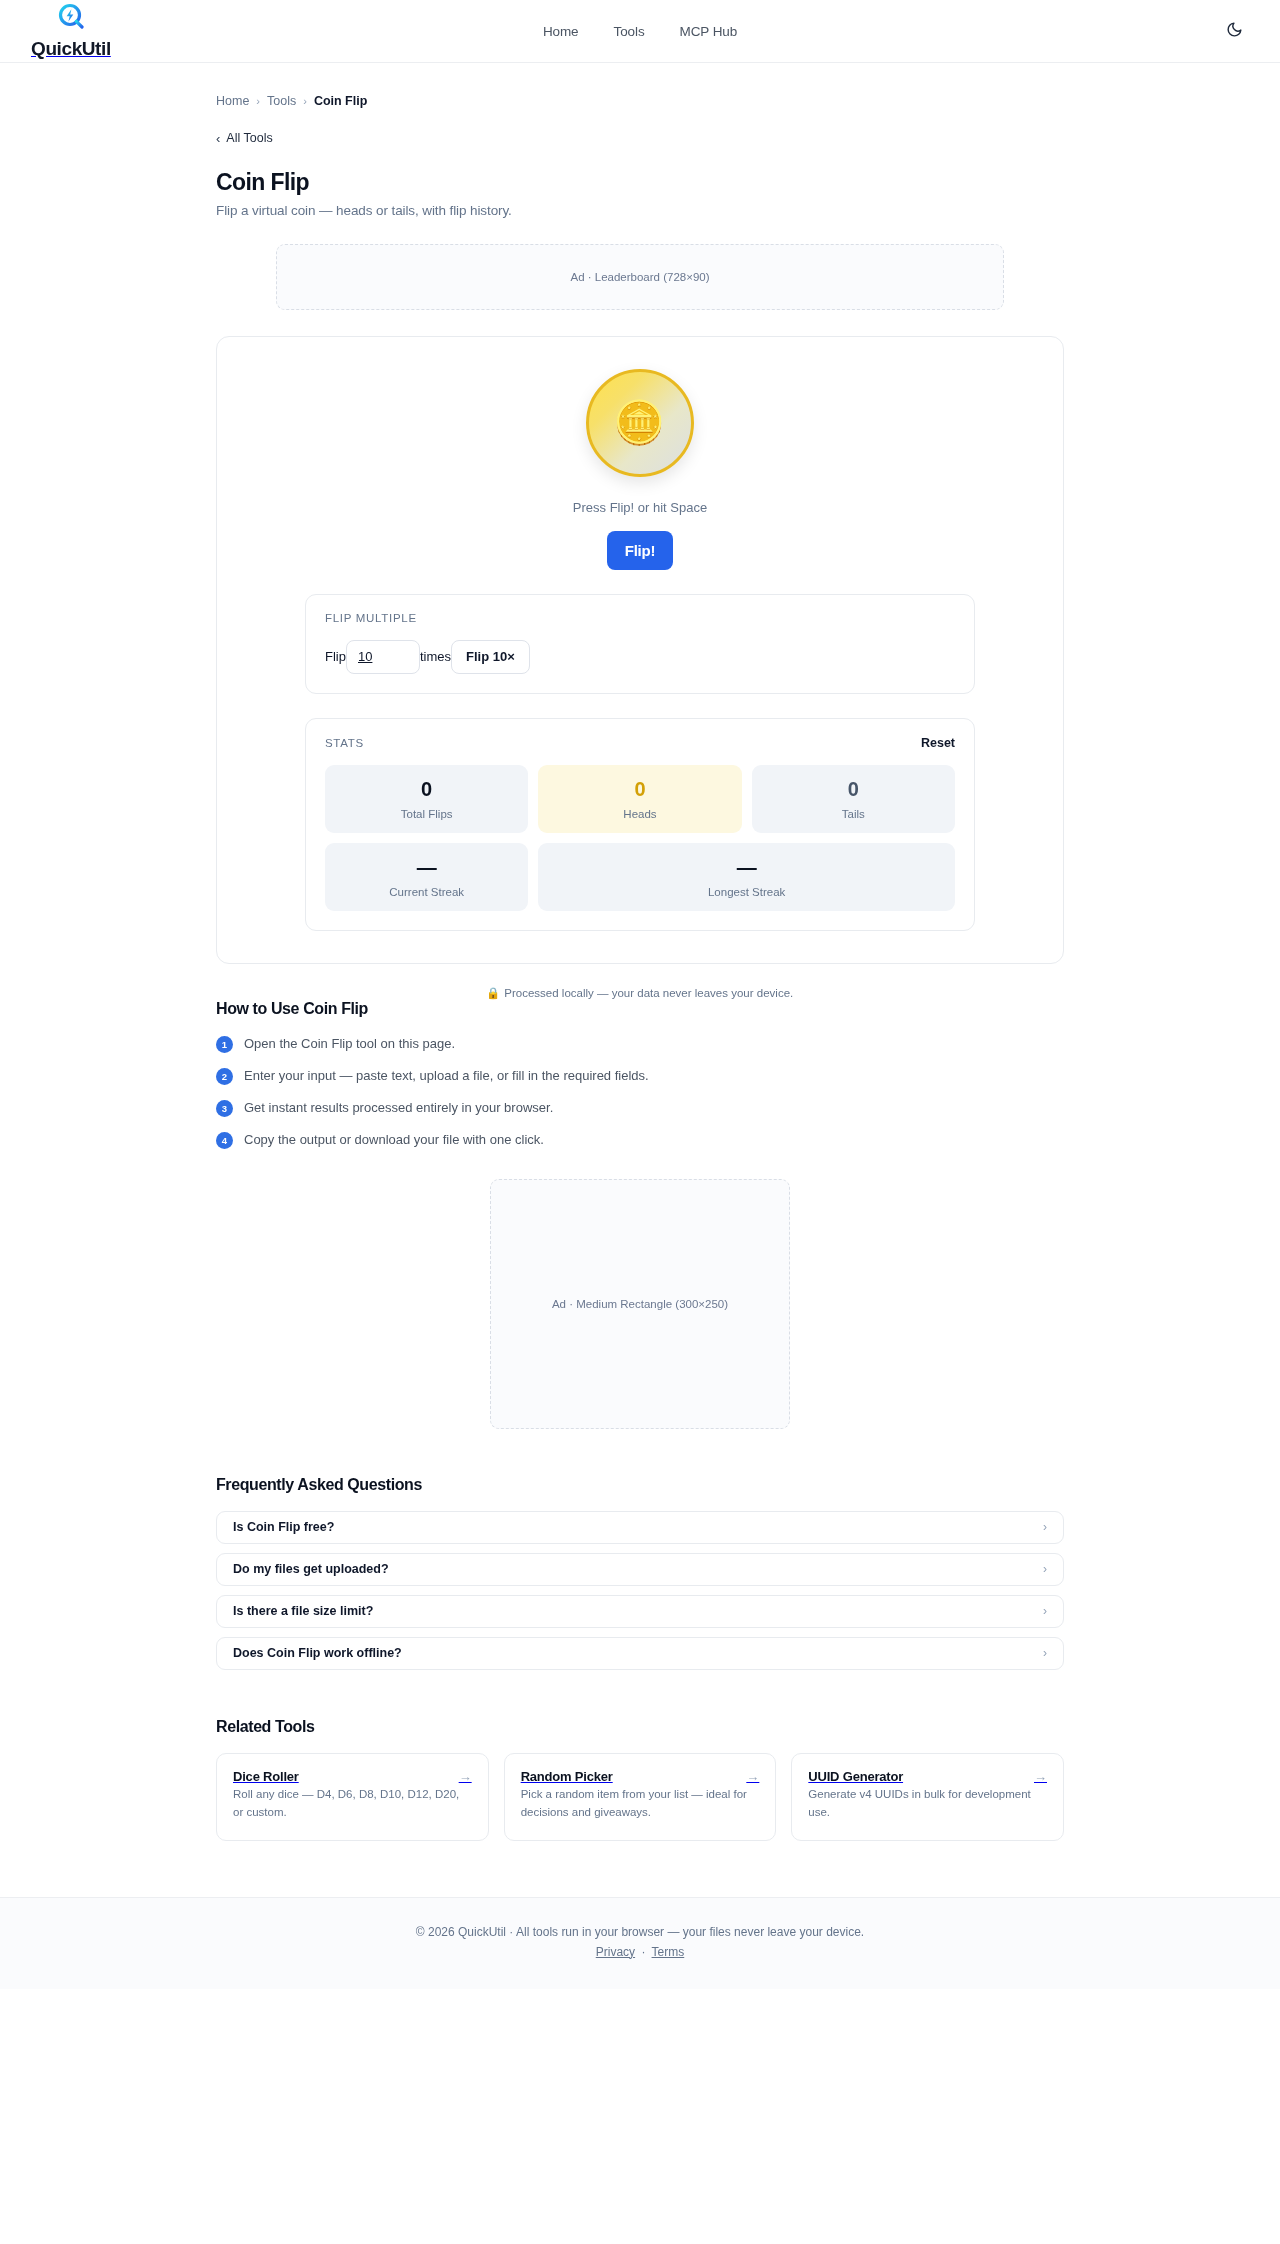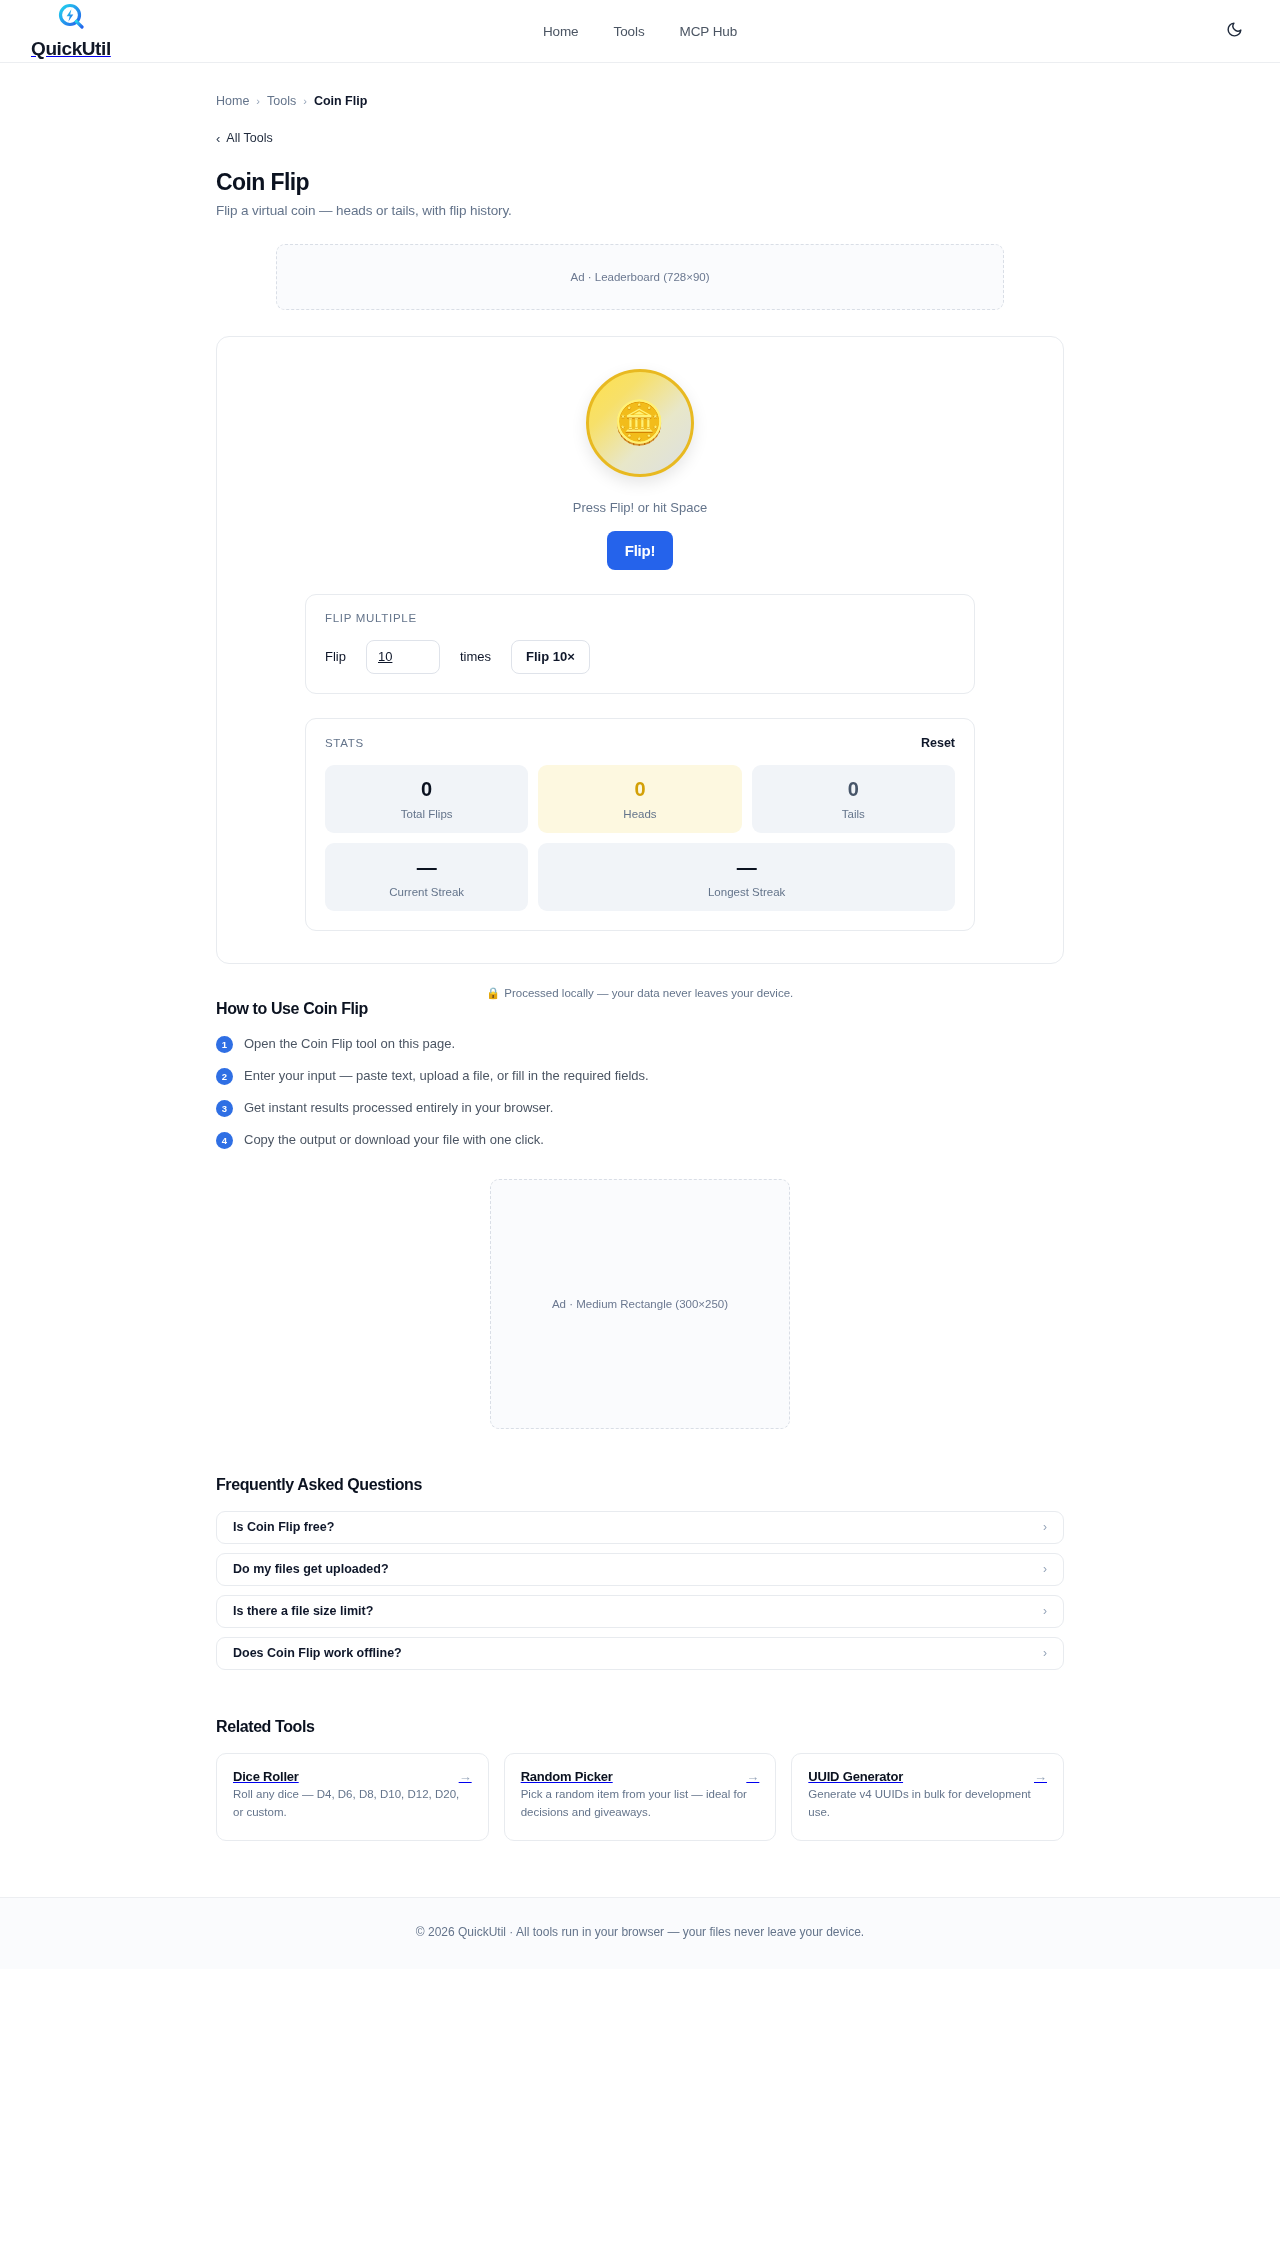--- a/index.html
+++ b/index.html
@@ -124,21 +124,21 @@
   }
   .panel-title {
     font-size: 11.5px; letter-spacing: 0.7px; color: #64748b; text-transform: uppercase;
   }
   .reset-btn {
     background: none; border: none; cursor: pointer;
     font-size: 12.5px; font-weight: 600; color: #0f172a;
     font-family: "Liberation Sans", sans-serif;
   }
 
-  .multi-row { margin-top: 16px; display: flex; align-items: center; gap: 20px; }
+  .multi-row { margin-top: 16px; display: flex; align-items: center; gap: 0; }
   .multi-label { font-size: 13px; color: #0f172a; }
   .multi-input {
     width: 74px; height: 34px;
     border: 1px solid #dfe3ea; border-radius: 8px;
     padding: 0 11px; font-size: 13px; color: #0f172a;
     font-family: "Liberation Sans", sans-serif;
     background: #fff;
     text-decoration: underline;
   }
   .multi-go {
@@ -409,13 +409,18 @@
           <span class="rel-desc">Generate v4 UUIDs in bulk for development use.</span>
         </a>
       </div>
     </section>
 
   </div>
 </main>
 
 <footer class="site-footer">
   <div class="foot-line">© 2026 QuickUtil · All tools run in your browser — your files never leave your device.</div>
+  <div class="foot-links">
+    <a href="#">Privacy</a>
+    <span class="foot-dot">·</span>
+    <a href="#">Terms</a>
+  </div>
 </footer>
 
 </body></html>

